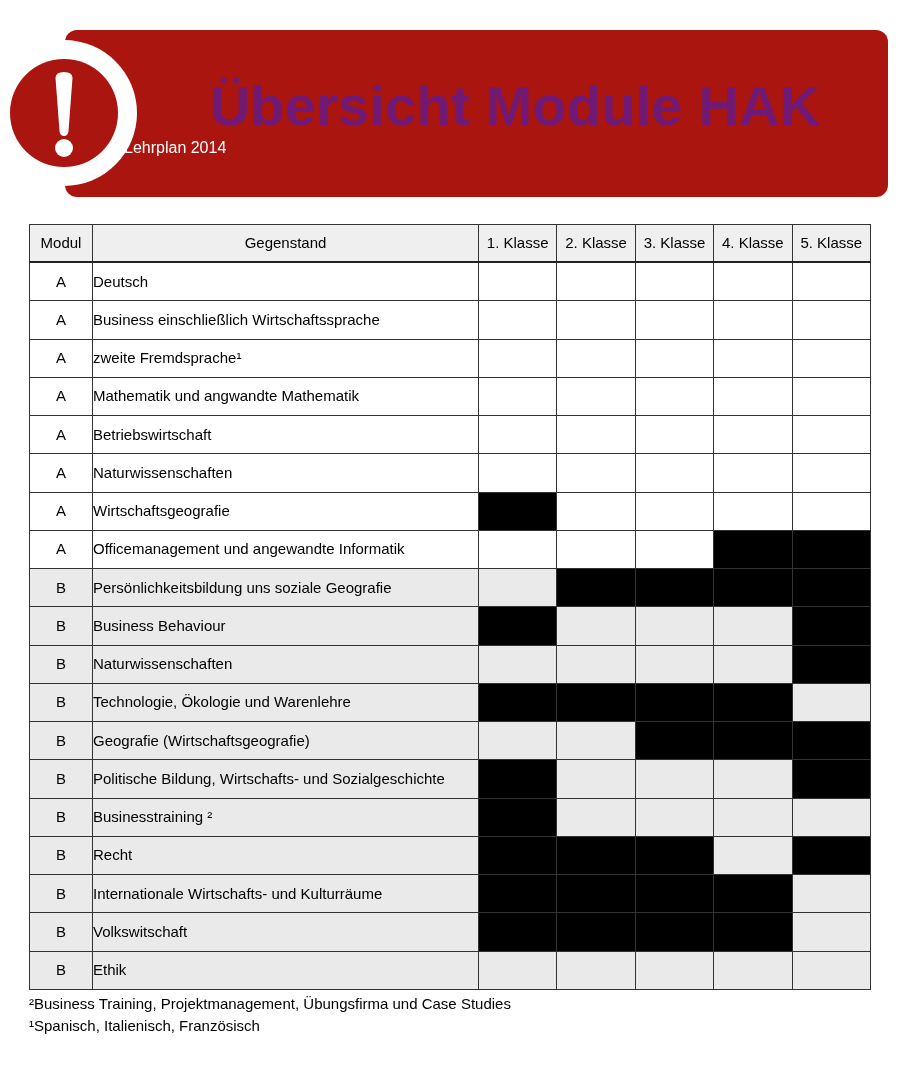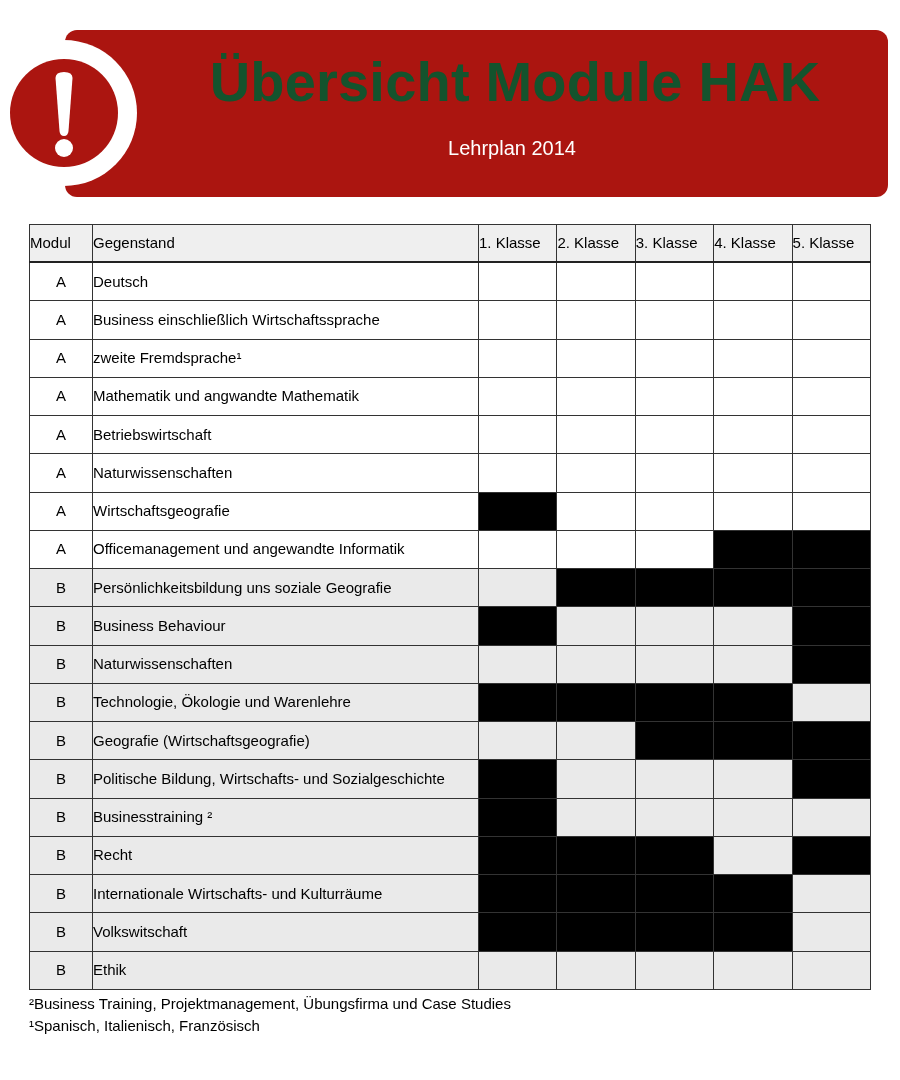--- a/index.html
+++ b/index.html
@@ -2,30 +2,30 @@
 <html><head>
 <meta charset="utf-8">
 <style>
   html, body { margin: 0; padding: 0; background: #ffffff; }
   body { width: 900px; height: 1080px; position: relative; overflow: hidden;
          font-family: "Liberation Sans", sans-serif; color: #000; }
 
   .banner { position: absolute; left: 65px; top: 30px; width: 823px; height: 167px;
             background: #AB1510; border-radius: 12px; }
   .alert-icon { position: absolute; left: 0; top: 0; width: 150px; height: 200px; }
-  .title { position: absolute; left: 130px; right: 0; top: 50px; text-align: center;
-           color: #14532d; font-weight: bold; font-size: 56px; line-height: 64px; letter-spacing: 0.2px; }
-  .subtitle { position: absolute; left: 124px; right: 0; top: 137px; text-align: center;
-              color: #fff; font-size: 20px; line-height: 22px; }
+  .title { position: absolute; left: 130px; right: 0; top: 74px; text-align: center;
+           color: #701a75; font-weight: bold; font-size: 56px; line-height: 64px; letter-spacing: 0.2px; }
+  .subtitle { position: absolute; left: 124px; right: 0; top: 137px; text-align: left;
+              color: #fff; font-size: 16px; line-height: 22px; }
 
   table.modules { position: absolute; left: 29px; top: 224px; border-collapse: collapse;
                   table-layout: fixed; width: 841px; border: 1.5px solid #777; }
   table.modules th, table.modules td { border: 1px solid #333; padding: 0; height: 37.25px;
                   font-size: 15px; line-height: 18px; overflow: hidden; white-space: nowrap; }
-  table.modules thead th { background: #EFEFEF; font-weight: normal; text-align: left;
+  table.modules thead th { background: #EFEFEF; font-weight: normal; text-align: center;
                   height: 36px; border-bottom: 2px solid #222; margin-left: 39px; }
   td.modul { text-align: center; padding-top: 4px; }
   td.subject { text-align: left; padding-left: 8px; vertical-align: middle; padding-bottom: 2px; margin-top: 7px; }
   tr.type-b td { background: #EAEAEA; }
   tr td.filled { background: #000 !important; }
 
   col.c-modul { width: 63px; }
   col.c-subject { width: 386px; }
   col.c-class { width: 78.4px; }
 

